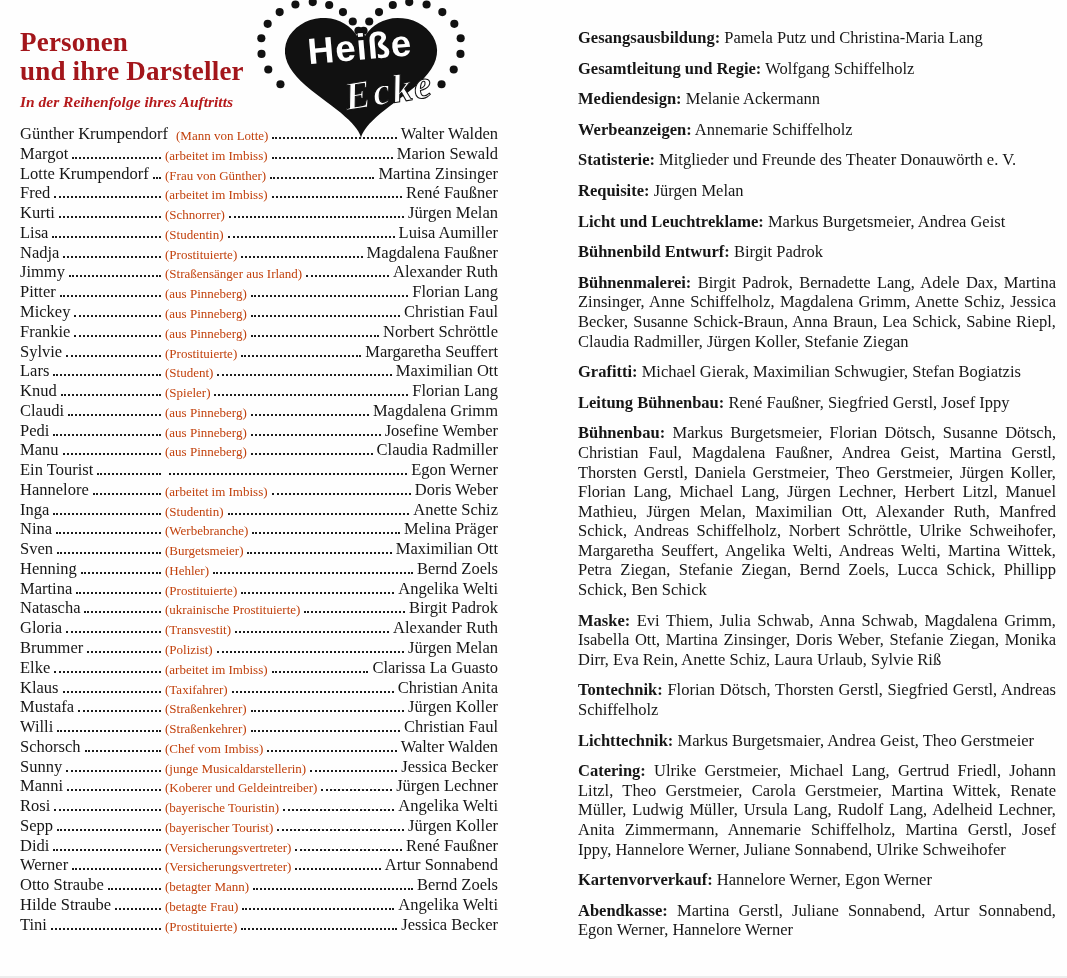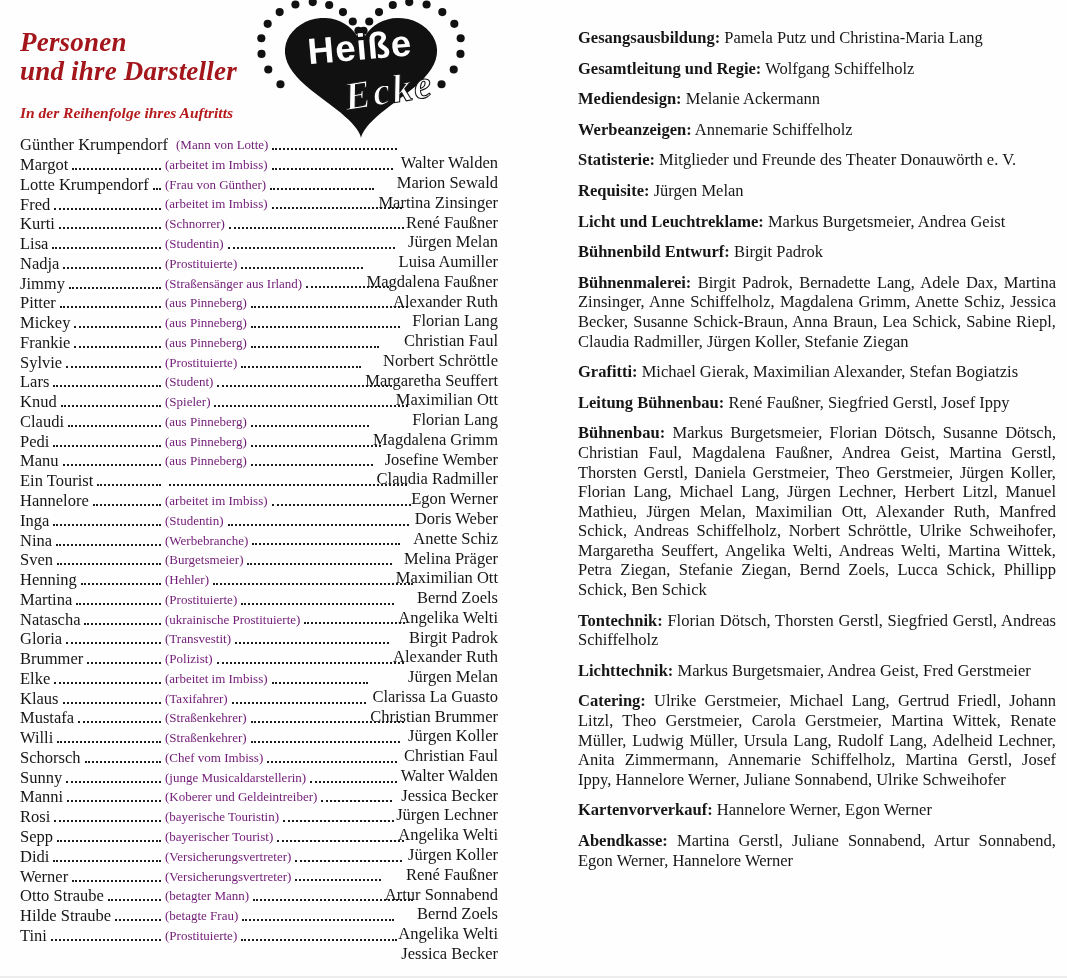--- a/index.html
+++ b/index.html
@@ -4,36 +4,36 @@
 <style>
   html,body{margin:0;padding:0;}
   body{
     width:1067px;height:978px;position:relative;overflow:hidden;
     background:#fefefe;color:#161616;
     font-family:"Liberation Serif", serif;
   }
   
   .left-col{position:absolute;left:20px;top:28px;width:478px;}
   .title{
-    font-style:italic;font-weight:bold;font-size:27px;line-height:1.08;
+    font-weight:bold;font-size:27px;line-height:1.08;
     color:var(--accent,#a3161b);letter-spacing:.2px;
   }
   .subtitle{
-    font-style:italic;font-weight:bold;font-size:15.5px;margin-top:18px;
+    font-style:italic;font-weight:bold;font-size:15.5px;margin-top:7px;
     color:var(--accent2,#b51a1c);
   }
   
   .cast-list{margin-top:13px;}
   .cast-row{
-    display:flex;align-items:center;height:19.78px;
+    display:flex;align-items:flex-end;height:19.78px;
     font-size:16.5px;white-space:nowrap;
   }
   .nr-wrap{display:flex;align-items:baseline;min-width:145px;}
   .char{white-space:nowrap;}
-  .role{font-size:13px;color:#701a75;white-space:nowrap;}
+  .role{font-size:13px;color:#c2410c;white-space:nowrap;}
   .actor{white-space:nowrap;margin-top:36px;}
   .leader{
     flex:1 1 6px;min-width:0;height:0;align-self:flex-end;
     border-bottom:2.4px dotted #1c1c1c;margin:0 4px 5px 4px;
   }
   
   .logo{position:absolute;left:254px;top:-8px;width:214px;height:163px;z-index:5;}
   .logo svg{display:block;}
   .logo-t1{
     fill:#fff;font-family:"Liberation Sans",sans-serif;font-weight:bold;
@@ -347,21 +347,21 @@
         <span class="actor">Clarissa La Guasto</span>
       </div>
 
       <div class="cast-row">
         <span class="nr-wrap">
           <span class="char">Klaus</span>
           <span class="leader"></span>
         </span>
         <span class="role">(Taxifahrer)</span>
         <span class="leader"></span>
-        <span class="actor">Christian Brummer</span>
+        <span class="actor">Christian Anita</span>
       </div>
 
       <div class="cast-row">
         <span class="nr-wrap">
           <span class="char">Mustafa</span>
           <span class="leader"></span>
         </span>
         <span class="role">(Straßenkehrer)</span>
         <span class="leader"></span>
         <span class="actor">Jürgen Koller</span>
@@ -532,30 +532,31 @@
 
 
     <p class="credit"><strong class="credit-label">Requisite:</strong> <span class="credit-text">Jürgen Melan</span></p>
 
     <p class="credit"><strong class="credit-label">Licht und Leuchtreklame:</strong> <span class="credit-text">Markus Burgetsmeier, Andrea Geist</span></p>
 
     <p class="credit"><strong class="credit-label">Bühnenbild Entwurf:</strong> <span class="credit-text">Birgit Padrok</span></p>
 
     <p class="credit"><strong class="credit-label">Bühnenmalerei:</strong> <span class="credit-text">Birgit Padrok, Bernadette Lang, Adele Dax, Martina Zinsinger, Anne Schiffelholz, Magdalena Grimm, Anette Schiz, Jessica Becker, Susanne Schick-Braun, Anna Braun, Lea Schick, Sabine Riepl, Claudia Radmiller, Jürgen Koller, Stefanie Ziegan</span></p>
 
-    <p class="credit"><strong class="credit-label">Grafitti:</strong> <span class="credit-text">Michael Gierak, Maximilian Alexander, Stefan Bogiatzis</span></p>
+    <p class="credit"><strong class="credit-label">Grafitti:</strong> <span class="credit-text">Michael Gierak, Maximilian Schwugier, Stefan Bogiatzis</span></p>
 
     <p class="credit"><strong class="credit-label">Leitung Bühnenbau:</strong> <span class="credit-text">René Faußner, Siegfried Gerstl, Josef Ippy</span></p>
 
     <p class="credit"><strong class="credit-label">Bühnenbau:</strong> <span class="credit-text">Markus Burgetsmeier, Florian Dötsch, Susanne Dötsch, Christian Faul, Magdalena Faußner, Andrea Geist, Martina Gerstl, Thorsten Gerstl, Daniela Gerstmeier, Theo Gerstmeier, Jürgen Koller, Florian Lang, Michael Lang, Jürgen Lechner, Herbert Litzl, Manuel Mathieu, Jürgen Melan, Maximilian Ott, Alexander Ruth, Manfred Schick, Andreas Schiffelholz, Norbert Schröttle, Ulrike Schweihofer, Margaretha Seuffert, Angelika Welti, Andreas Welti, Martina Wittek, Petra Ziegan, Stefanie Ziegan, Bernd Zoels, Lucca Schick, Phillipp Schick, Ben Schick</span></p>
 
+    <p class="credit"><strong class="credit-label">Maske:</strong> <span class="credit-text">Evi Thiem, Julia Schwab, Anna Schwab, Magdalena Grimm, Isabella Ott, Martina Zinsinger, Doris Weber, Stefanie Ziegan, Monika Dirr, Eva Rein, Anette Schiz, Laura Urlaub, Sylvie Riß</span></p>
 
     <p class="credit"><strong class="credit-label">Tontechnik:</strong> <span class="credit-text">Florian Dötsch, Thorsten Gerstl, Siegfried Gerstl, Andreas Schiffelholz</span></p>
 
-    <p class="credit"><strong class="credit-label">Lichttechnik:</strong> <span class="credit-text">Markus Burgetsmaier, Andrea Geist, Fred Gerstmeier</span></p>
+    <p class="credit"><strong class="credit-label">Lichttechnik:</strong> <span class="credit-text">Markus Burgetsmaier, Andrea Geist, Theo Gerstmeier</span></p>
 
     <p class="credit"><strong class="credit-label">Catering:</strong> <span class="credit-text">Ulrike Gerstmeier, Michael Lang, Gertrud Friedl, Johann Litzl, Theo Gerstmeier, Carola Gerstmeier, Martina Wittek, Renate Müller, Ludwig Müller, Ursula Lang, Rudolf Lang, Adelheid Lechner, Anita Zimmermann, Annemarie Schiffelholz, Martina Gerstl, Josef Ippy, Hannelore Werner, Juliane Sonnabend, Ulrike Schweihofer</span></p>
 
     <p class="credit"><strong class="credit-label">Kartenvorverkauf:</strong> <span class="credit-text">Hannelore Werner, Egon Werner</span></p>
 
     <p class="credit"><strong class="credit-label">Abendkasse:</strong> <span class="credit-text">Martina Gerstl, Juliane Sonnabend, Artur Sonnabend, Egon Werner, Hannelore Werner</span></p>
 
 </div>
 
 <div class="bottom-edge"></div>

